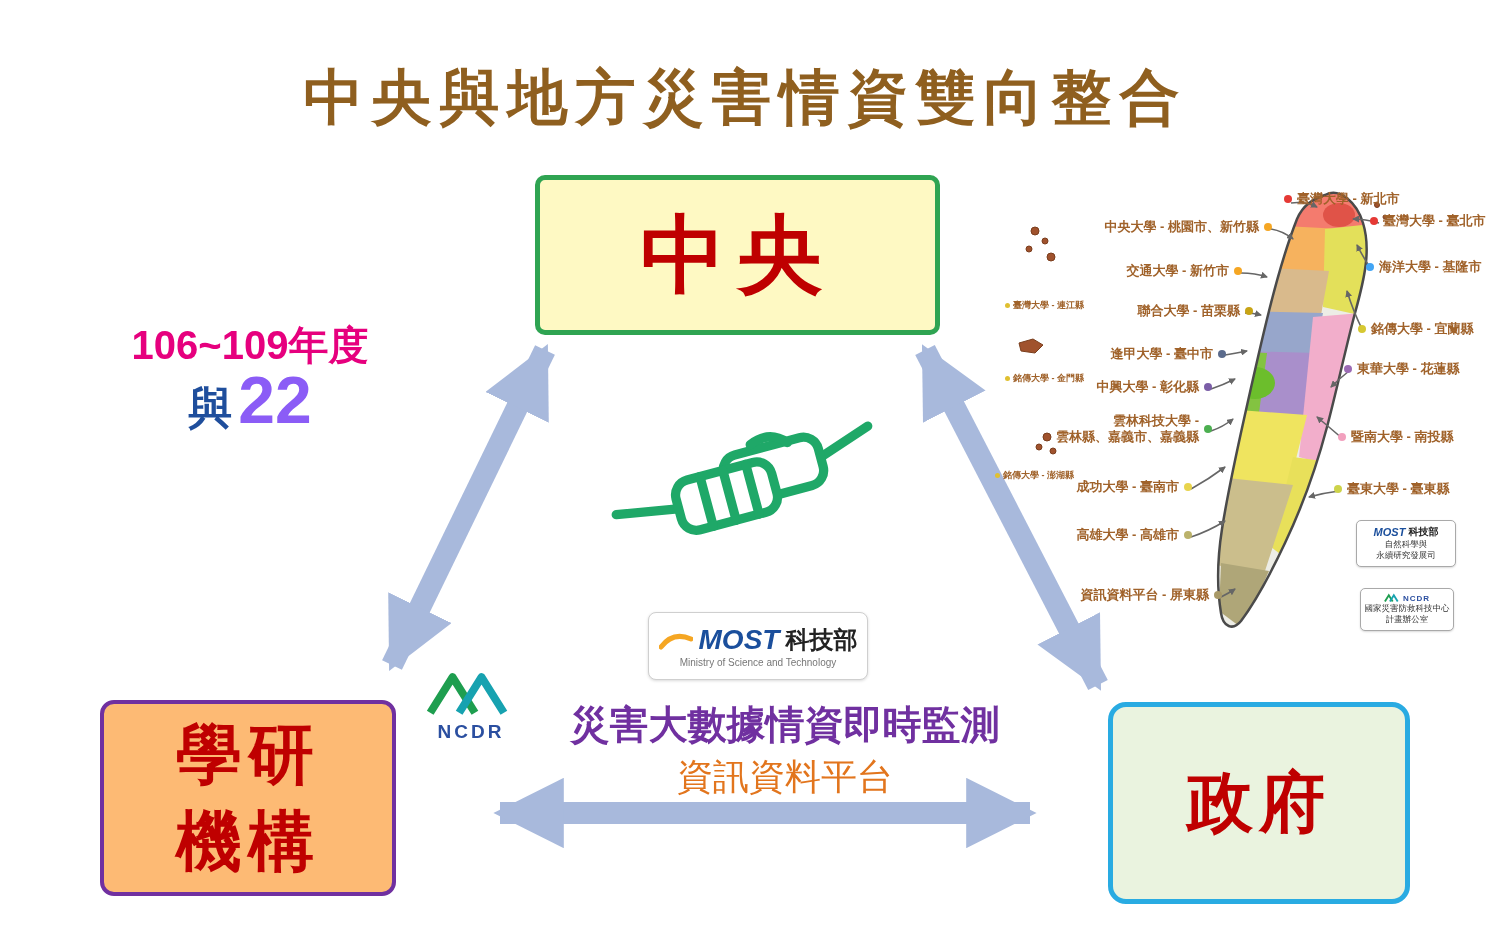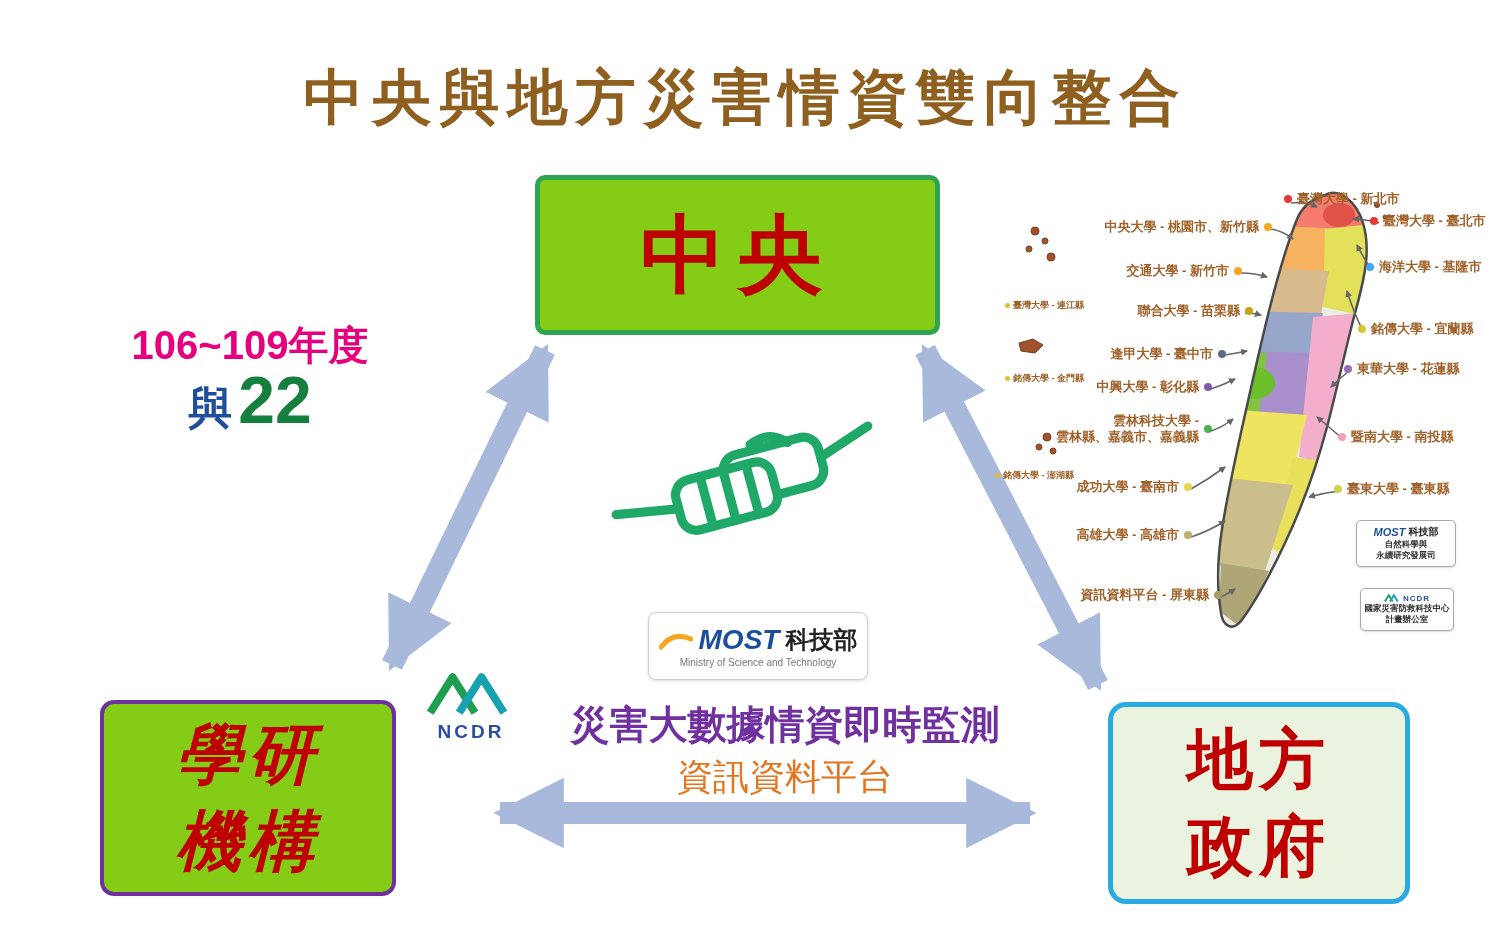--- a/index.html
+++ b/index.html
@@ -4,31 +4,31 @@
 <style>
   html,body{margin:0;padding:0;background:#ffffff;}
   .stage{position:relative;width:1491px;height:929px;background:#fff;overflow:hidden;
          font-family:"Liberation Sans","DejaVu Sans",sans-serif;border-radius:6px;}
 
   .title{position:absolute;top:58px;left:0;width:100%;text-align:center;
          font-size:60px;font-weight:bold;color:#8F5F1F;letter-spacing:8px;}
 
   
   .central-box{position:absolute;left:535px;top:175px;width:395px;height:150px;
-    background:#84cc16;border:5px solid #2FA452;border-radius:10px;
+    background:#fef9c3;border:5px solid #2FA452;border-radius:10px;
     display:flex;align-items:center;justify-content:center;z-index:3;}
   .central-box .lbl{font-size:85px;font-weight:bold;color:#BF0000;letter-spacing:12px;}
 
   
   .ann1{position:absolute;left:60px;top:318px;width:380px;text-align:center;
         font-size:40px;font-weight:bold;color:#E6007E;}
   .ann2{position:absolute;left:25px;top:362px;width:450px;display:flex;
         align-items:baseline;justify-content:center;gap:6px;font-weight:bold;}
   .ann2 .b{font-size:44px;color:#1F4E9C;}
-  .ann2 .n{font-size:66px;color:#15803d;}
+  .ann2 .n{font-size:66px;color:#8b5cf6;}
 
   
   .arrows{position:absolute;left:0;top:0;width:1491px;height:929px;z-index:1;pointer-events:none;}
 
   
   .handshake{position:absolute;left:608px;top:382px;width:268px;height:218px;z-index:2;}
 
   
   .most-logo{position:absolute;left:648px;top:612px;width:218px;height:66px;background:#fff;
     border:1px solid #CFCFCF;border-radius:8px;box-shadow:0 1px 3px rgba(0,0,0,.15);
@@ -43,42 +43,42 @@
   .ncdr-logo{position:absolute;left:418px;top:668px;width:106px;height:80px;text-align:center;z-index:3;}
   .ncdr-logo .nm{font-size:19px;font-weight:bold;color:#2B4FA0;letter-spacing:3px;line-height:1;}
 
   
   .plat1{position:absolute;left:545px;top:698px;width:480px;text-align:center;
          font-size:39px;font-weight:bold;color:#7030A0;z-index:3;}
   .plat2{position:absolute;left:545px;top:753px;width:480px;text-align:center;
          font-size:36px;font-weight:normal;color:#E2751D;z-index:3;}
 
   
-  .acad-box{position:absolute;left:100px;top:700px;width:288px;height:188px;background:#84cc16;
-    border:4px solid #7030A0;border-radius:14px;display:flex;align-items:center;justify-content:center;z-index:3;font-style:italic;}
+  .acad-box{position:absolute;left:100px;top:700px;width:288px;height:188px;background:#fdba74;
+    border:4px solid #7030A0;border-radius:14px;display:flex;align-items:center;justify-content:center;z-index:3;}
   .gov-box{position:absolute;left:1108px;top:702px;width:292px;height:192px;background:#EAF3DF;
     border:5px solid #29ABE2;border-radius:18px;display:flex;align-items:center;justify-content:center;z-index:3;}
   .box-lines{font-size:66px;font-weight:bold;color:#BF0000;text-align:center;line-height:1.32;letter-spacing:6px;}
 
   
   .map{position:absolute;left:995px;top:165px;width:490px;height:500px;z-index:2;}
   .map-label{position:absolute;display:flex;align-items:center;gap:5px;
     font-size:13px;font-weight:bold;color:#A0622A;line-height:1.25;white-space:pre-line;z-index:4;}
   .map-label .dot{width:8px;height:8px;border-radius:50%;flex:0 0 auto;}
   .map-label.lft{text-align:right;}
   .map-label.tiny{font-size:9px;gap:3px;}
   .map-label.tiny .dot{width:5px;height:5px;}
 
   
   .badge{position:absolute;background:#fff;border:1px solid #A9A9A9;border-radius:5px;
     text-align:center;padding:4px 3px;z-index:4;box-shadow:0 1px 2px rgba(0,0,0,.15);}
   .badge .row{display:flex;align-items:center;justify-content:center;gap:3px;}
   .badge .bm{font-size:11px;font-weight:bold;font-style:italic;color:#1B4F9C;}
   .badge .bc{font-size:10px;font-weight:bold;color:#222;}
-  .badge .bl{font-size:8.5px;font-weight:bold;color:#333;line-height:1.35;}
+  .badge .bl{font-size:8.5px;font-weight:normal;color:#333;line-height:1.35;}
   .badge .nn{font-size:8px;font-weight:bold;color:#2B4FA0;letter-spacing:1px;}
 </style>
 </head>
 <body>
 
 <div class="stage">
 
   <div class="title">中央與地方災害情資雙向整合</div>
 
   <svg class="arrows" viewBox="0 0 1491 929">
@@ -143,21 +143,20 @@
 
   <div class="acad-box">
     <div class="box-lines">
       <div>學研</div>
       <div>機構</div>
     </div>
   </div>
 
   <div class="gov-box">
     <div class="box-lines">
-      <div>地方</div>
       <div>政府</div>
     </div>
   </div>
 
   <svg class="map" viewBox="0 0 490 500">
     <defs>
       <clipPath id="tw">
         <path d="M330,30 C345,22 362,38 368,58 C376,84 370,112 360,148 C350,186 342,224 332,262 C322,300 308,340 290,378 C274,412 258,440 246,456 C238,466 228,462 226,448 C222,424 222,396 227,364 C233,326 241,290 249,254 C257,218 265,182 274,146 C282,114 291,82 302,54 C308,40 318,34 330,30 Z"></path>
       </clipPath>
       <marker id="mArr" markerUnits="userSpaceOnUse" markerWidth="7" markerHeight="7" refX="6" refY="3.5" orient="auto">

